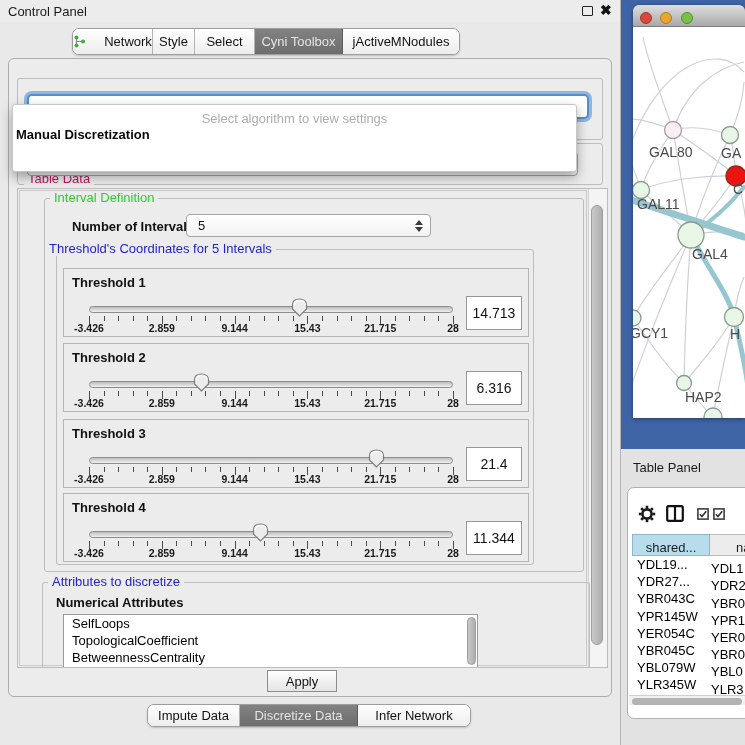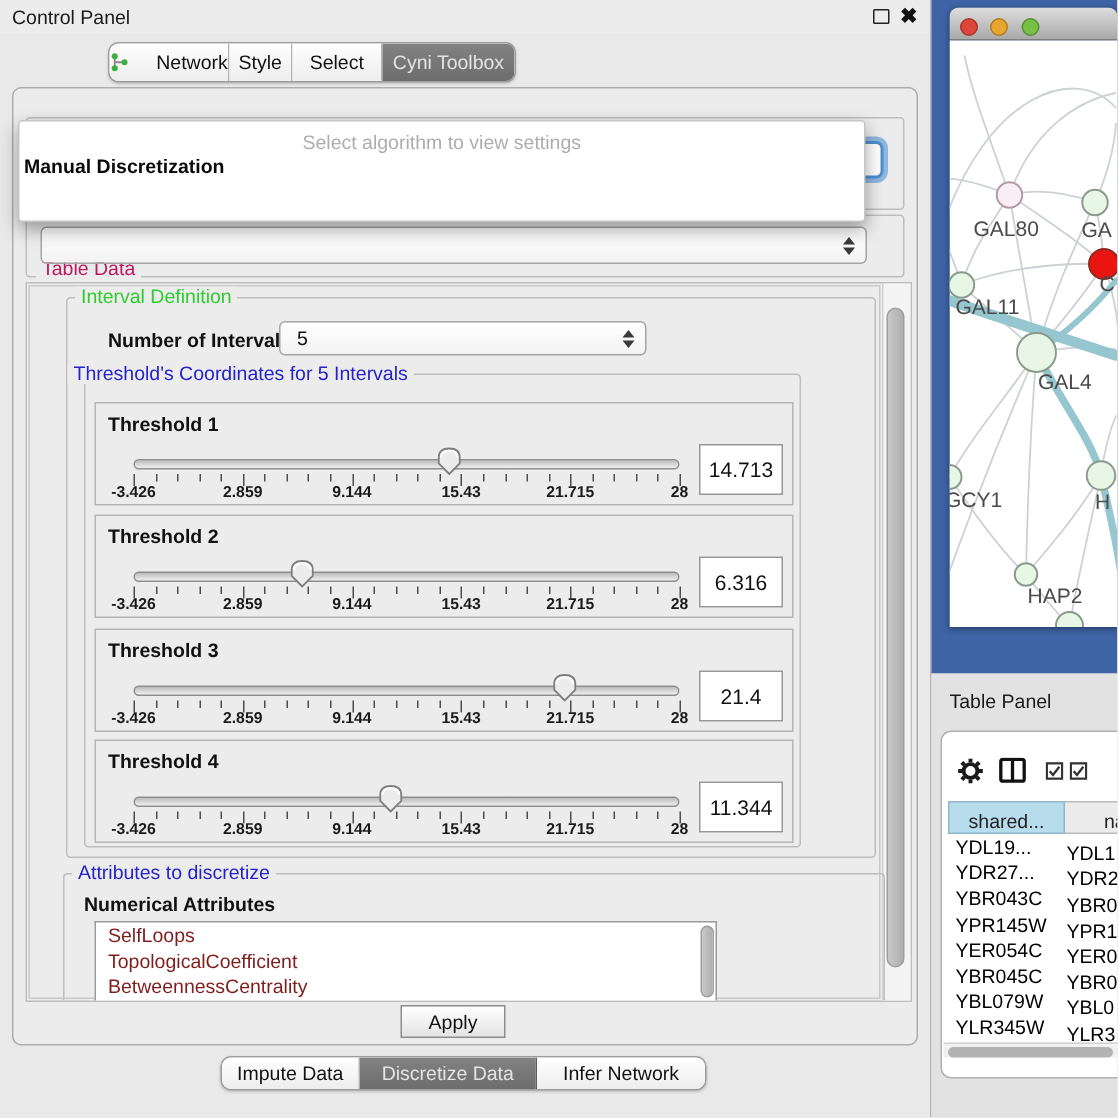--- a/index.html
+++ b/index.html
@@ -33,21 +33,21 @@
            font-size:13px; color:#111; display:flex; align-items:center; padding:0 11px; }
   .spin { position:absolute; right:7px; top:50%; transform:translateY(-50%); display:flex; flex-direction:column; gap:2px; }
   .spin i { display:block; width:0; height:0; border-left:4px solid transparent; border-right:4px solid transparent; }
   .spin .up { border-bottom:5px solid #3a3a3a; }
   .spin .dn { border-top:5px solid #3a3a3a; }
 
   .focus-combo { background:#fff; border:2px solid #4e8fd0; border-radius:5px;
                  box-shadow:0 0 0 3px rgba(110,166,216,.75); }
 
   .popup { background:#fff; border:1px solid #c6c6c6; border-radius:3px;
-           box-shadow:0 5px 12px rgba(0,0,0,.35); z-index:50; }
+           box-shadow:0 5px 12px rgba(0,0,0,.35); z-index:50;margin-top:24px; }
   .popup .prompt { text-align:center; color:#adadad; font-size:13px; padding-top:6px; height:21px; }
   .popup .opt { font-size:13px; color:#0a0a0a; padding:0 3px; height:17px; line-height:17px; }
   .popup .opt.hl { font-weight:bold; }
 
   .scrollpane { left:17px; top:188px; width:591px; height:480px; border:1px solid #bdbdbd;
                 background:#ececec; overflow:hidden; }
   .innerpanel { left:19px; top:190px; width:568px; height:476px; border:1px solid #c9c9c9; }
 
   .vscroll { background:#f4f4f4; border-left:1px solid #d2d2d2; }
   .vthumb  { background:linear-gradient(90deg,#c9c9c9,#aeaeae); border:1px solid #9e9e9e; border-radius:6px; }
@@ -57,21 +57,21 @@
   .tbox { left:63px; width:466px; height:69px; border:1px solid #b5b5b5; background:#ececec; }
   .track { position:absolute; left:25px; top:37px; width:364px; height:7px; border:1px solid #8e8e8e;
            border-radius:4px; background:linear-gradient(#bcbcbc,#f0f0f0); }
   .tick { position:absolute; width:1px; background:#4c4c4c; }
   .ticklab { position:absolute; top:53px; font-size:10.5px; font-weight:bold; color:#1a1a1a; transform:translateX(-50%); white-space:nowrap; }
   .thumb { position:absolute; top:29px; }
   .vbox { position:absolute; left:402px; top:27px; width:56px; height:34px; background:#fff;
           border:1px solid #979797; font-size:14px; color:#111; display:flex; align-items:center; justify-content:center; }
 
   .attrlist { left:63px; top:614px; width:415px; height:53px; background:#fff;
-              border:1px solid #9a9a9a; border-bottom:none; font-size:13px; color:#7f1d1d; overflow:hidden; }
+              border:1px solid #9a9a9a; border-bottom:none; font-size:13px; color:#000000; overflow:hidden; }
   .attrlist .row { padding-left:8px; height:17px; line-height:17px; }
 
   .pushbtn { background:linear-gradient(#ffffff,#e4e4e4); border:1px solid #8d8d8d; border-radius:0;
              font-size:13px; color:#111; display:flex; align-items:center; justify-content:center; }
 
   
   .divider { left:620px; top:0; width:1px; height:745px; background:#b5b5b5; }
   .blue-frame { left:621px; top:0; width:124px; height:449px; background:#3e64a6; }
   .macwin { left:633px; top:5px; width:112px; height:413px; border-radius:6px 6px 0 0; overflow:hidden;
             box-shadow:0 1px 4px rgba(0,0,0,.4); }
@@ -115,20 +115,23 @@
         <span>Network</span>
       </div>
       <div class="tabseg" style="width: 42px;">
         <span>Style</span>
       </div>
       <div class="tabseg" style="width: 60px;">
         <span>Select</span>
       </div>
       <div class="tabseg sel" style="width: 88px;">
         <span>Cyni Toolbox</span>
+      </div>
+      <div class="tabseg" style="width: 116px;">
+        <span>jActiveMNodules</span>
       </div>
     </div>
 
   <div class="abs main-panel"></div>
 
   <div class="abs groupbox" style="left:17px; top:78px; width:586px; height:62px;"></div>
   <div class="abs grouplabel gl-dark" style="left:24px; top:71px;">Discretization Algorithm</div>
   <div class="abs focus-combo" style="left:27px; top:94px; width:562px; height:25px;"></div>
 
   <div class="abs popup" style="left:12px; top:80px; width:565px; height:68px;">

